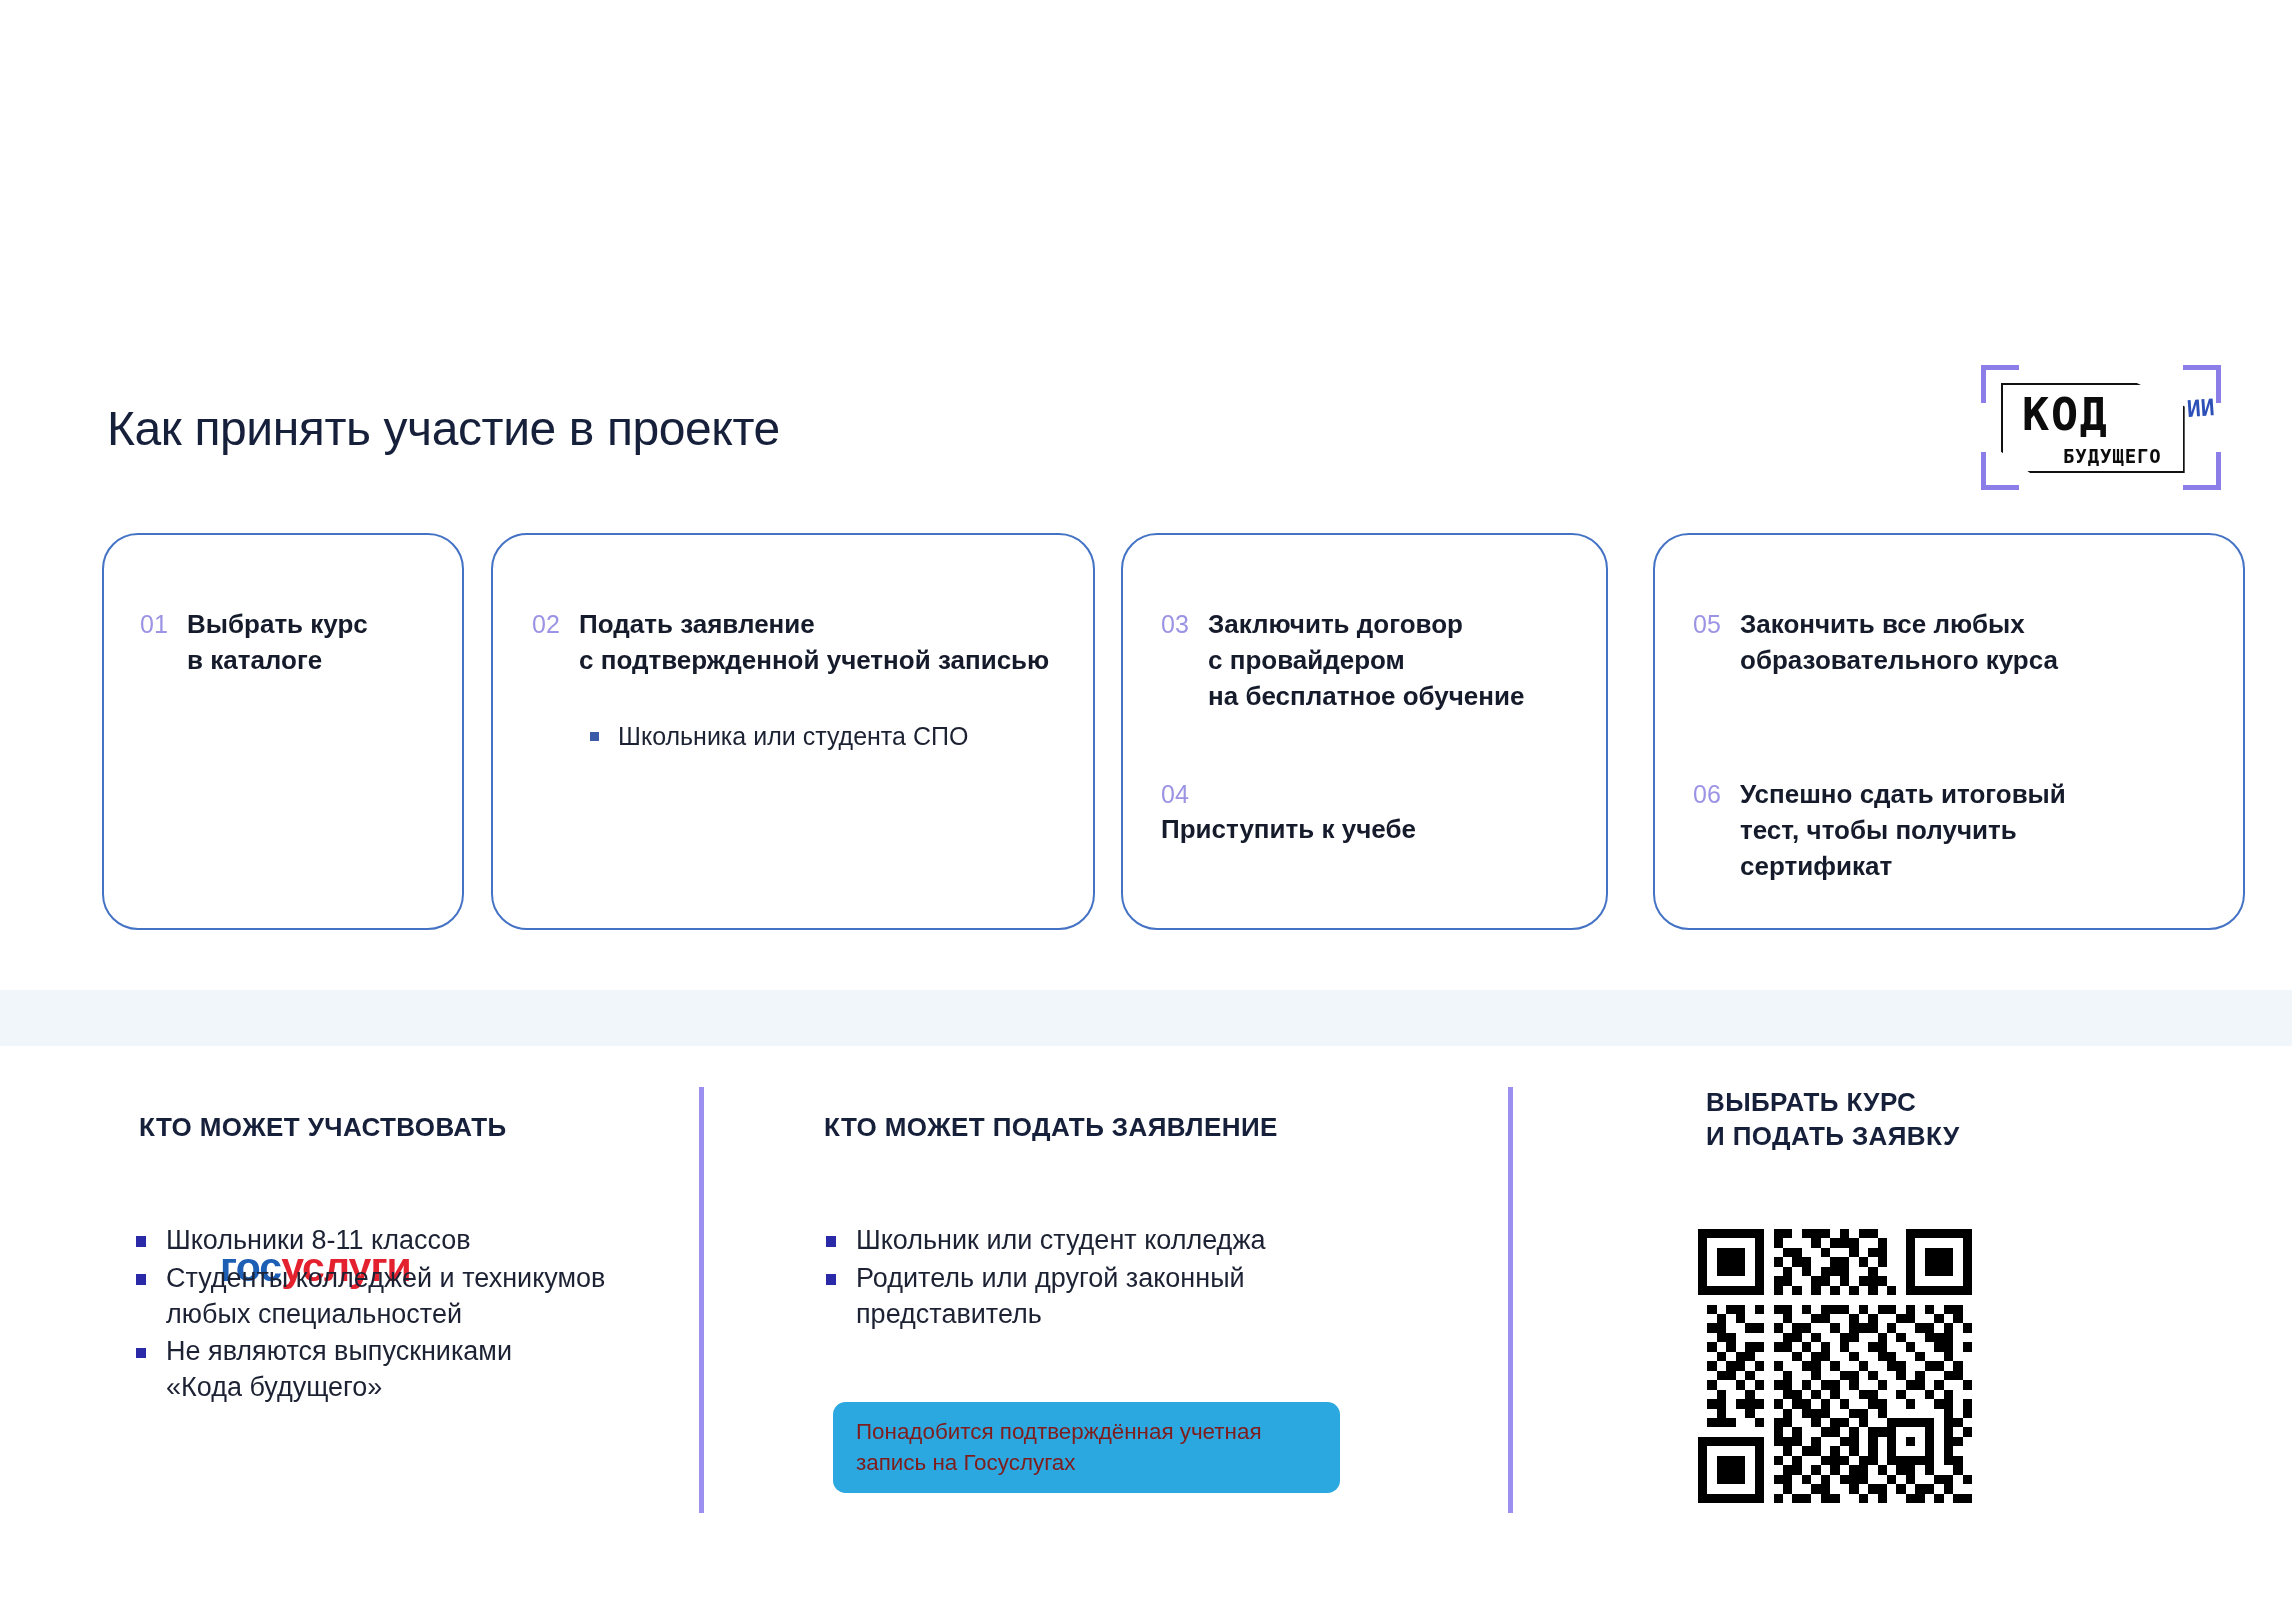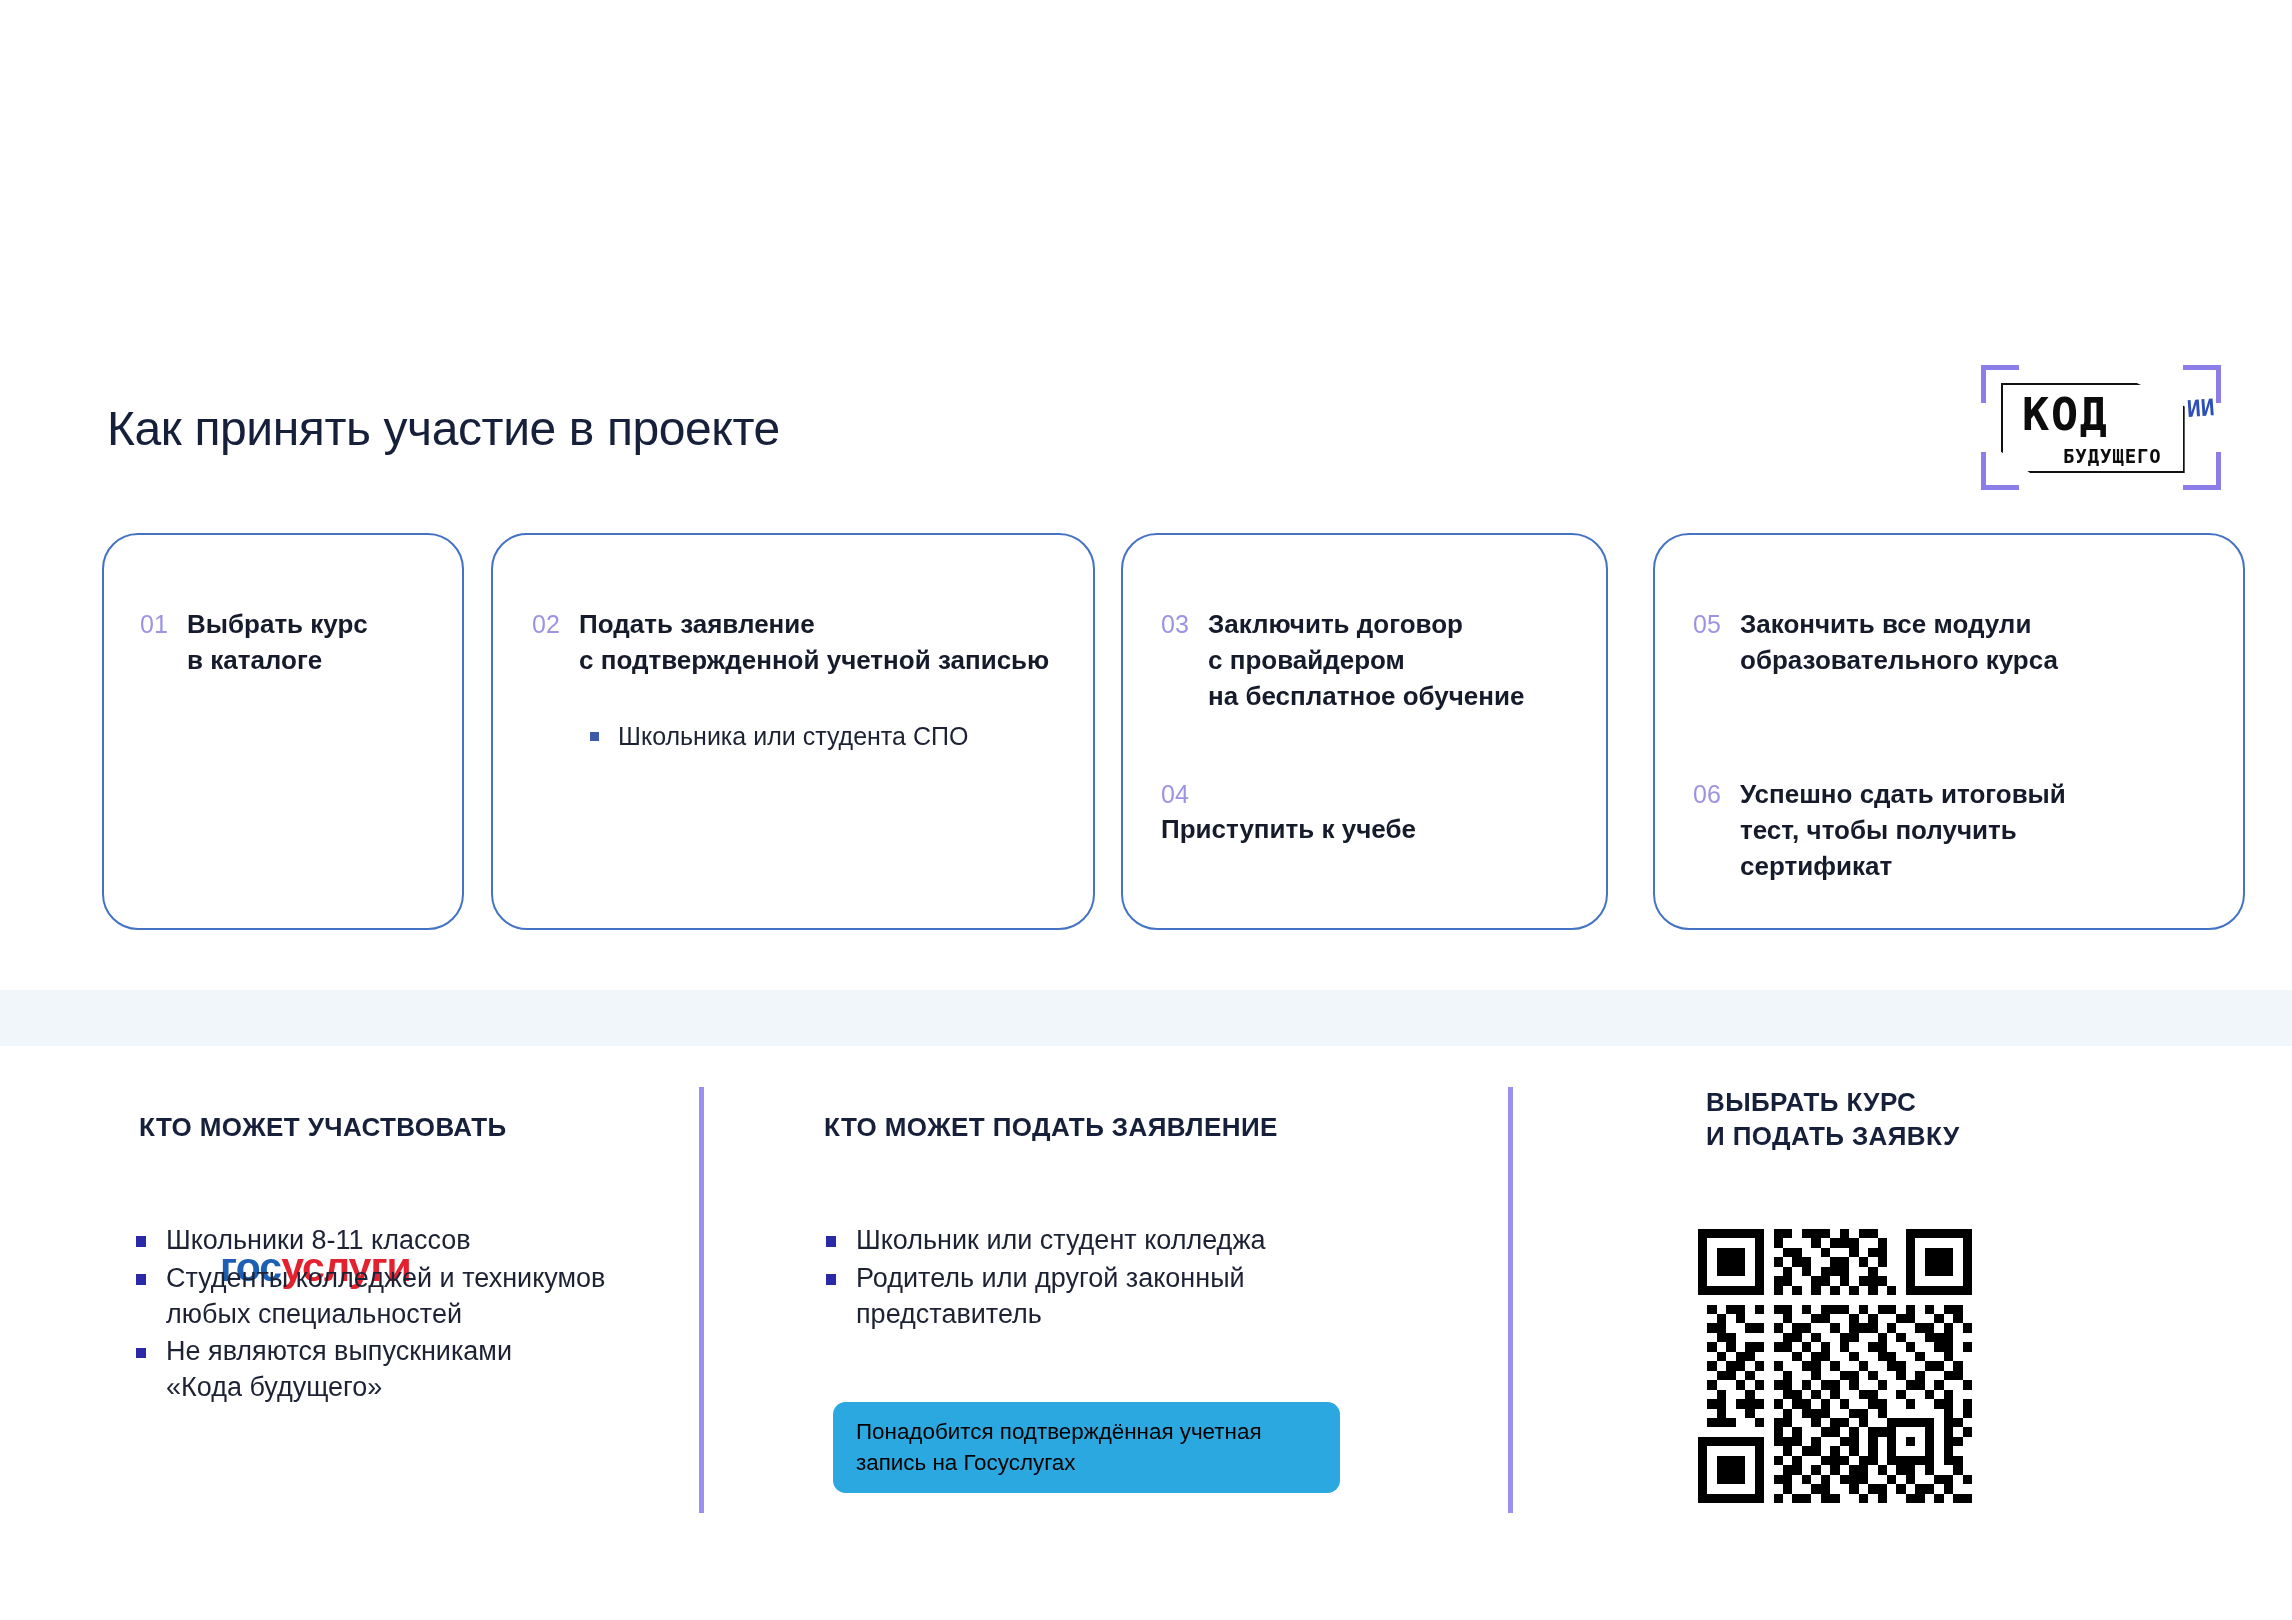--- a/index.html
+++ b/index.html
@@ -136,21 +136,21 @@
   #blist-left{left:134px;top:1223px;}
   #blist-mid{left:824px;top:1223px;}
 
   
   .callout{
     position:absolute;left:833px;top:1402px;width:507px;height:91px;
     background:#2BA8DF;border-radius:12.5px;
     display:flex;align-items:center;
   }
   .callout-txt{
-    color:#000000;font-size:22.4px;font-weight:400;line-height:1.34;
+    color:#7f1d1d;font-size:22.4px;font-weight:400;line-height:1.34;
     padding:0 23px;white-space:pre-line;
   }
 
   
   .qr-wrap{position:absolute;left:1698px;top:1229px;width:274px;height:274px;background:#fff;}
   .qr-wrap svg{display:block;width:274px;height:274px;}
 </style>
 </head>
 <body>
 
@@ -200,21 +200,21 @@
       </div>
       <div class="step" id="step-04">
         <span class="step-num">04</span>
         <span class="step-txt">Приступить к учебе</span>
       </div>
     </div>
 
     <div class="card" id="card-4">
       <div class="step" id="step-05">
         <span class="step-num">05</span>
-        <span class="step-txt">Закончить все модули
+        <span class="step-txt">Закончить все любых
 образовательного курса</span>
       </div>
       <div class="step" id="step-06">
         <span class="step-num">06</span>
         <span class="step-txt">Успешно сдать итоговый
 тест, чтобы получить
 сертификат</span>
       </div>
     </div>
   </div>

